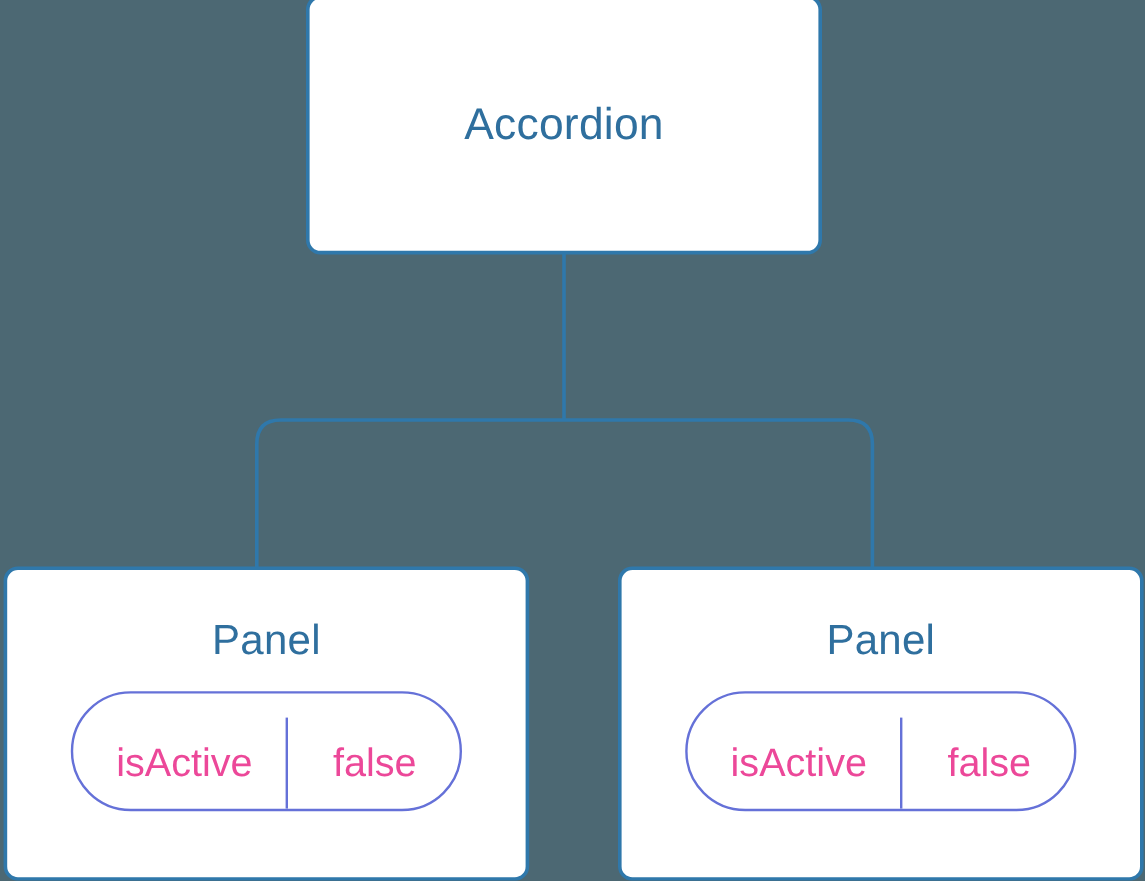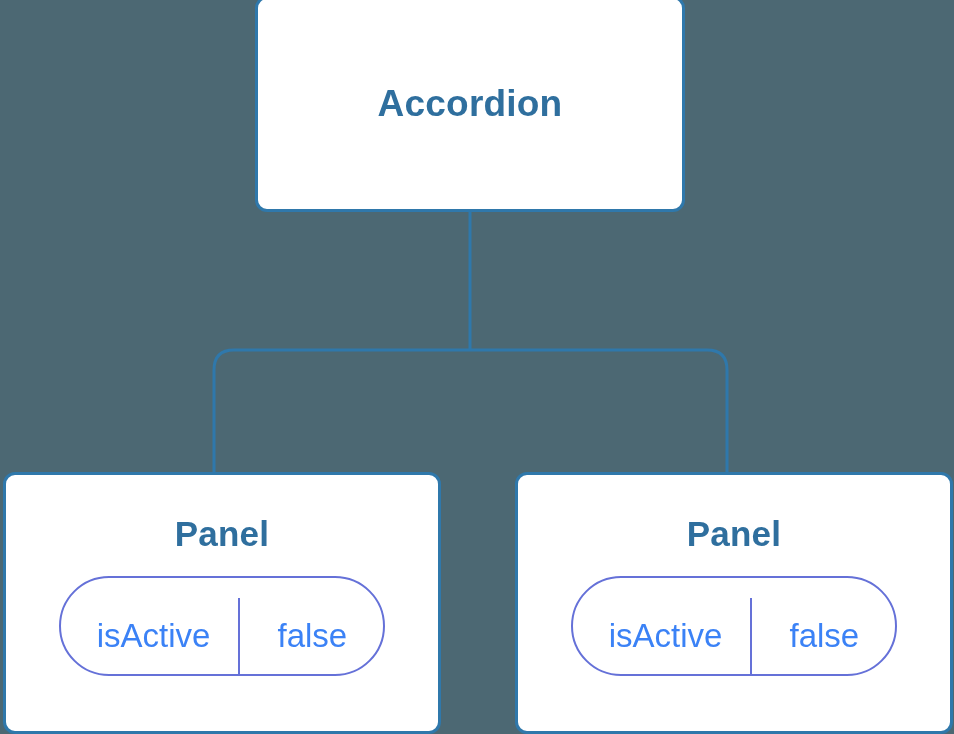--- a/index.html
+++ b/index.html
@@ -66,21 +66,21 @@
     top: 472px;
     width: 438px;
     height: 262px;
     justify-content: flex-start;
     padding-top: 40px;
   }
 
   .node-title {
     color: #2f6f9e;
     font-size: 35px;
-    font-weight: 700;
+    font-weight: 400;
     line-height: 1.1;
     letter-spacing: 0.2px;
     text-align: center;
     white-space: nowrap;
   }
 
   .node-root .node-title {
     font-size: 37px;
   }
 
@@ -94,21 +94,21 @@
     border: 2px solid #6571d8;
     border-radius: 50px;
     background: transparent;
     overflow: hidden;
   }
   .prop-key,
   .prop-val {
     display: flex;
     align-items: center;
     justify-content: center;
-    color: #3b82f6;
+    color: #ec4899;
     font-size: 33px;
     line-height: 1;
     white-space: nowrap;
     margin-top: 20px;
   }
   .prop-key {
     padding: 0 28px 0 36px;
   }
   .prop-val {
     padding: 0 36px 0 37px;

